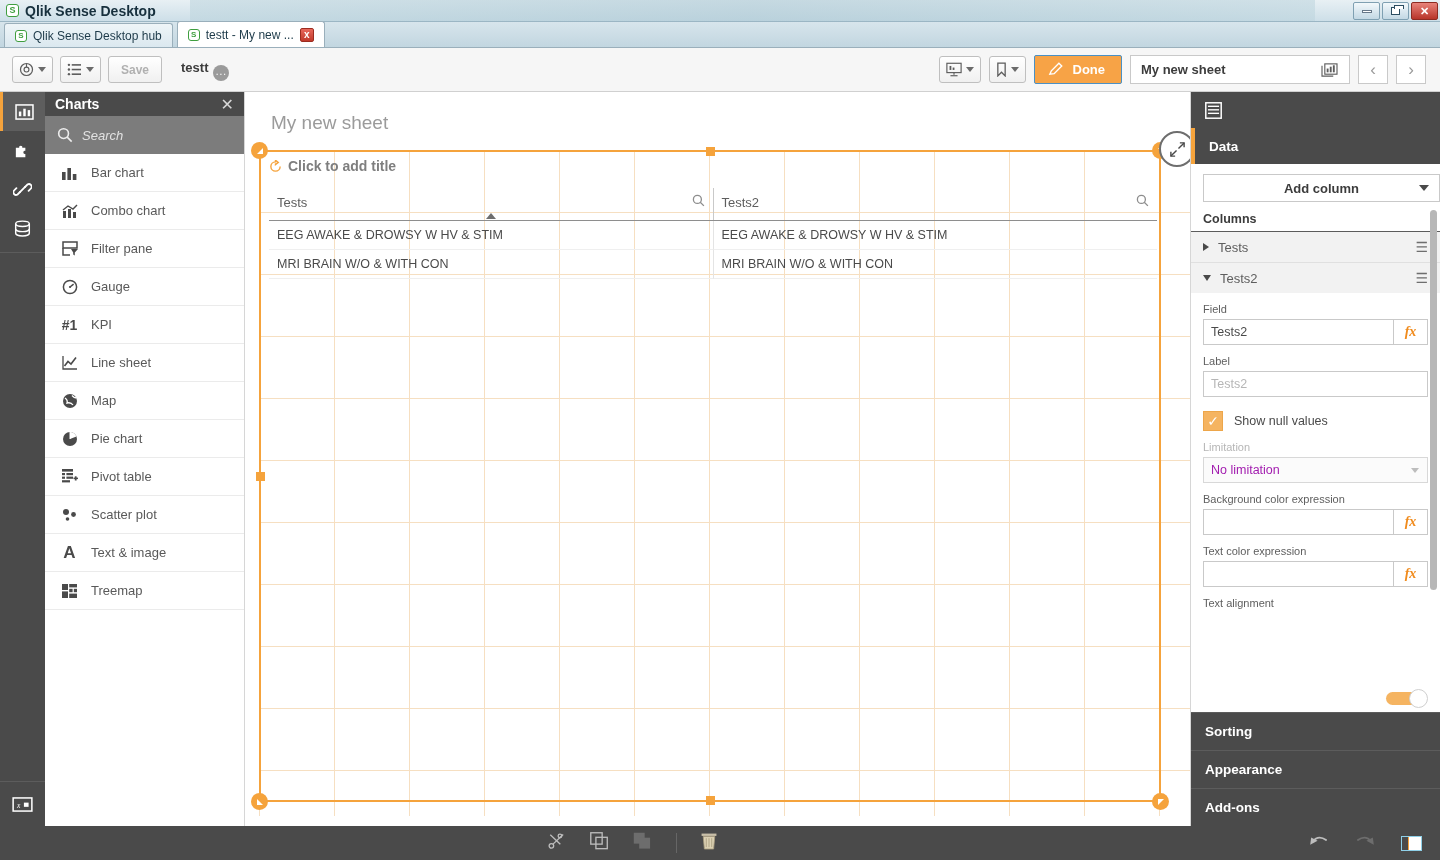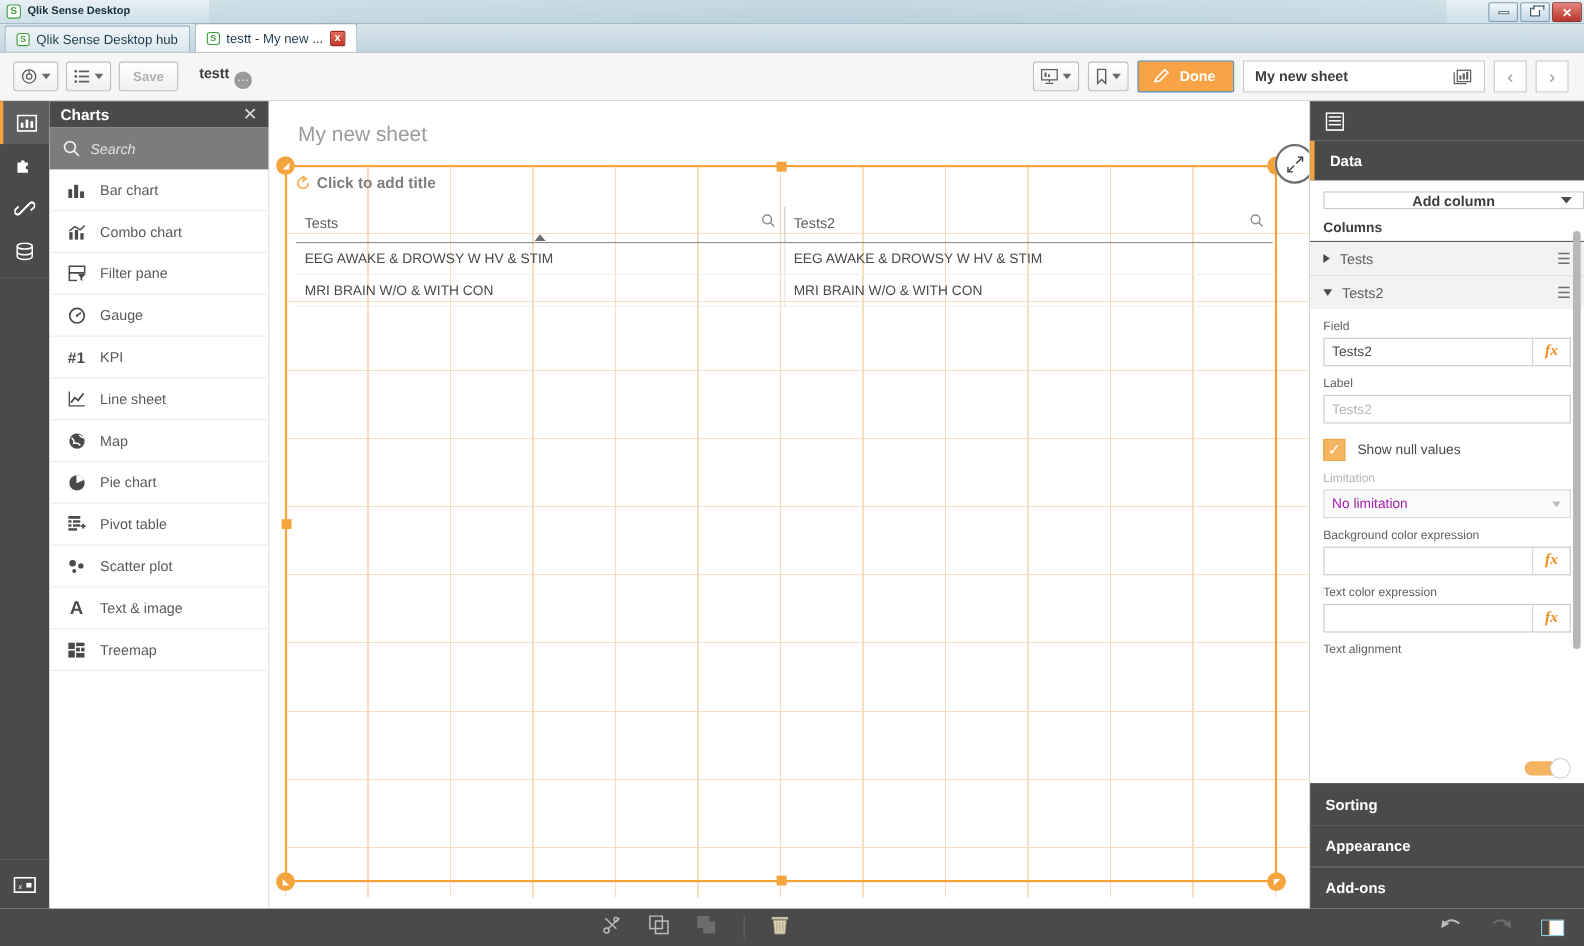--- a/index.html
+++ b/index.html
@@ -22,21 +22,21 @@
     background: linear-gradient(90deg,#bcd4dd,#a9c6d2,#bcd4dd);
     opacity: .55;
   }
   .tb-logo {
     width: 13px; height: 13px; margin-left: 6px; margin-right: 6px;
     border: 1px solid #3f9e3f; border-radius: 3px; background: #fff;
     color: #3f9e3f; font-size: 9px; line-height: 11px; text-align: center;
     font-weight: bold; position: relative; z-index: 2;
   }
   .tb-title {
-    font-size: 10px; color: #17303d; font-weight: bold;
+    font-size: 14px; color: #17303d; font-weight: bold;
     position: relative; z-index: 2;
   }
   .win-btns { position: absolute; right: 2px; top: 2px; display: flex; gap: 2px; z-index: 3; }
   .win-btn {
     width: 27px; height: 18px; border: 1px solid #7fa0b2; border-radius: 2px;
     background: linear-gradient(#f2f8fb,#c3d8e4);
     display: flex; align-items: center; justify-content: center;
     color: #26475c; font-size: 11px;
   }
   .win-btn.close { background: linear-gradient(#e8837a,#b8352a); border-color:#8d2b22; color:#fff; font-weight:bold;}
@@ -207,21 +207,21 @@
   .props-top {
     height: 36px; background: #4a4a4a; display: flex; align-items: center; padding: 0 14px;
     color: #fff;
   }
   .props-sec-head {
     height: 36px; background: #4a4a4a; color: #fff; display: flex; align-items: center;
     padding: 0 14px; font-size: 13.5px; font-weight: bold; border-left: 4px solid #f5a33c;
   }
   .props-body { position: absolute; left: 0; right: 0; top: 72px; bottom: 136px; overflow: hidden; }
   .add-col {
-    margin: 10px 0 0 12px; height: 16px; border: 1px solid #c9c9c9; background: #fff;
+    margin: 10px 0 0 12px; height: 28px; border: 1px solid #c9c9c9; background: #fff;
     display: flex; align-items: center; justify-content: center; position: relative;
     font-size: 13px; font-weight: bold; color: #3c3c3c;
   }
   .add-col .caret { position: absolute; right: 10px;
     border-left: 5px solid transparent; border-right: 5px solid transparent; border-top: 6px solid #4a4a4a; }
   .cols-label { font-size: 12.5px; font-weight: bold; color: #3c3c3c; padding: 10px 0 5px 12px; }
   .col-row {
     height: 31px; background: #f2f2f2; border-top: 1px solid #5c5c5c;
     display: flex; align-items: center; gap: 9px; padding: 0 12px; font-size: 13px; color: #5e5e5e;
   }

